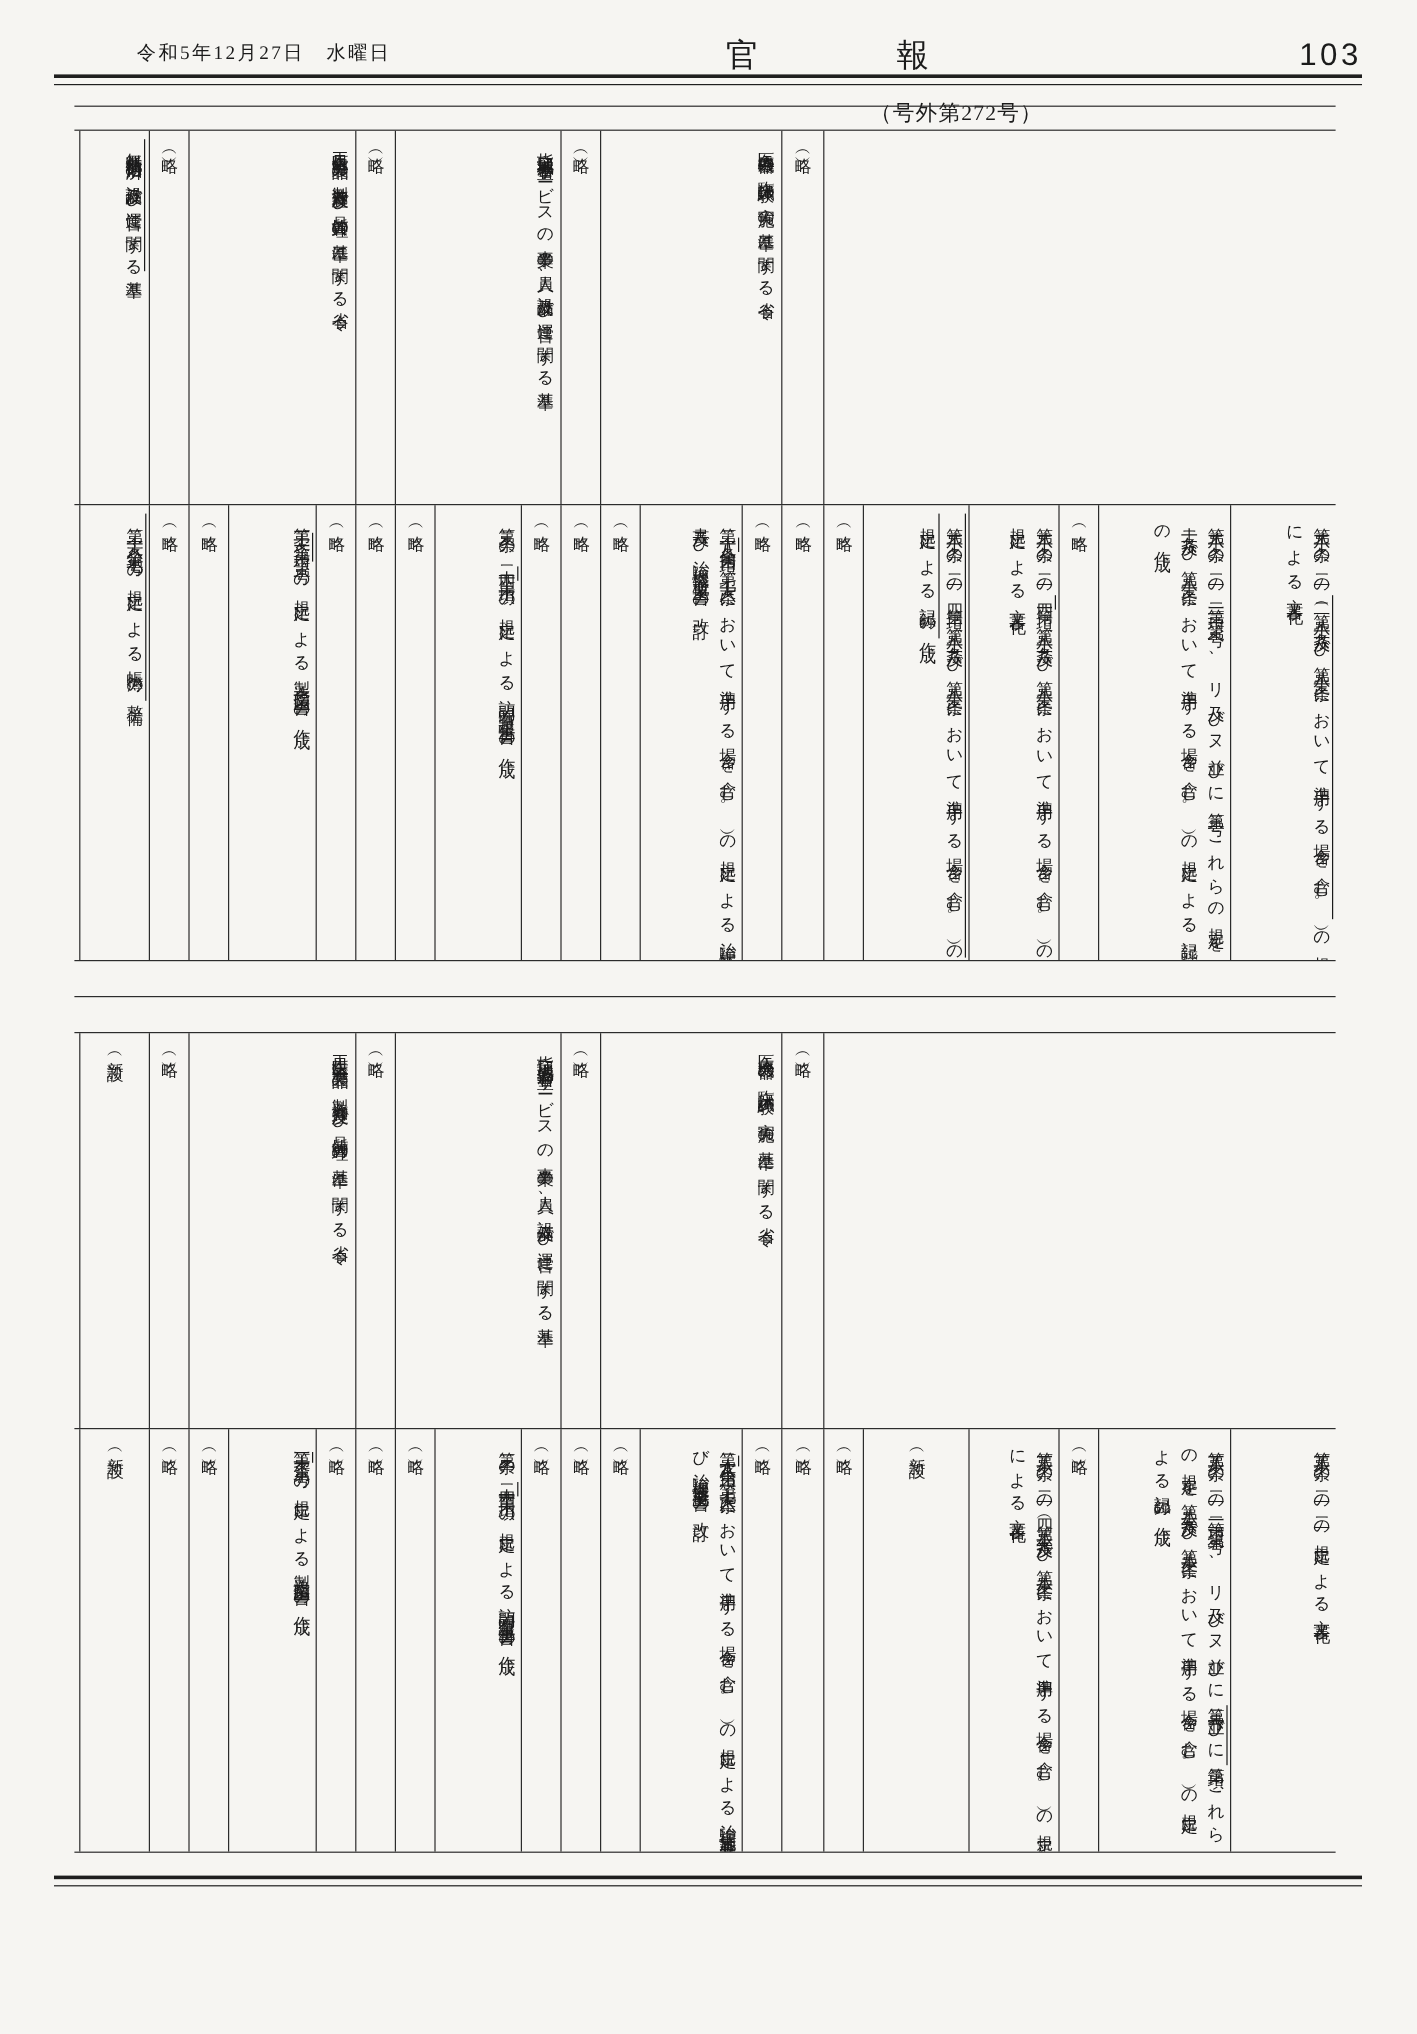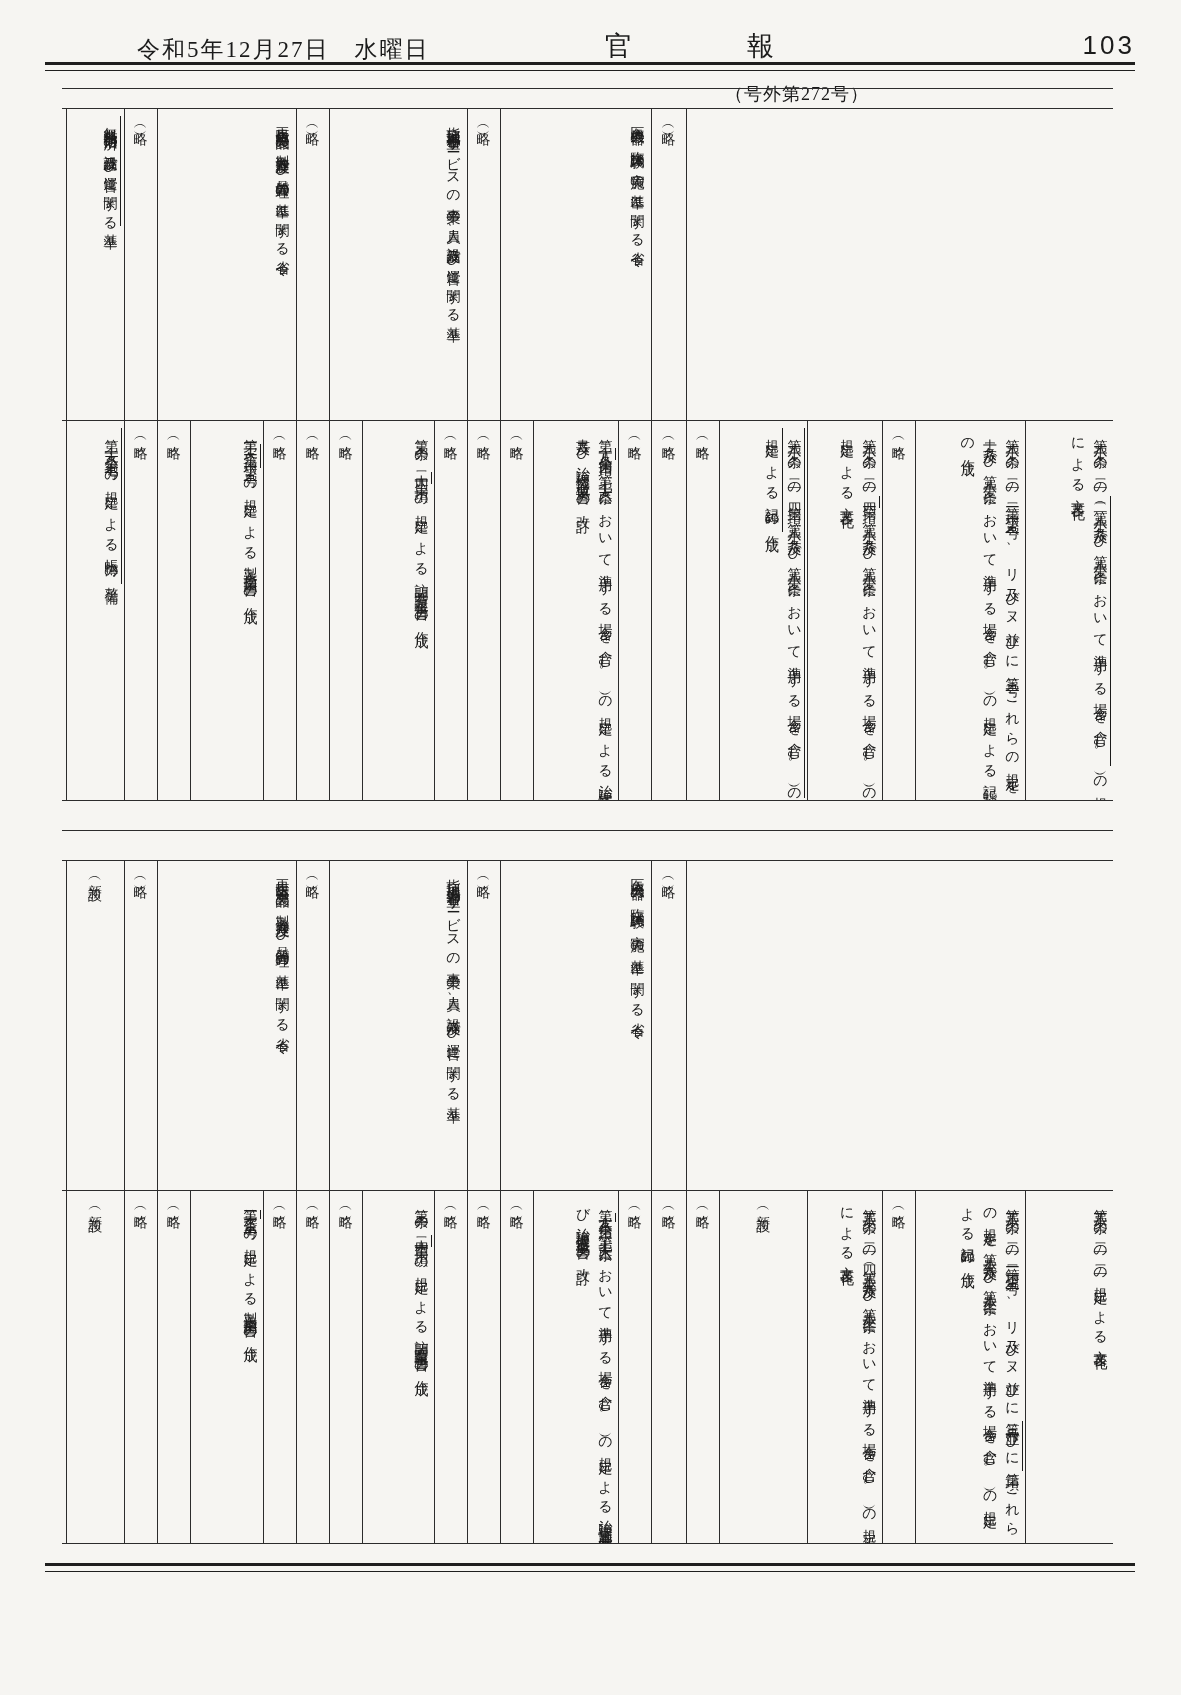--- a/index.html
+++ b/index.html
@@ -4,21 +4,21 @@
 <style>
   html,body{margin:0;padding:0;}
   body{
     width:1181px;height:1695px;position:relative;
     background:#f6f5f2;color:#1b1b1b;
     font-family:"Liberation Serif","DejaVu Serif",serif;
     overflow:hidden;
   }
   
   .hdr{position:absolute;top:30px;left:45px;width:1090px;height:34px;}
-  .hdr-date{position:absolute;left:92px;top:4px;font-size:23px;letter-spacing:2px;}
+  .hdr-date{position:absolute;left:69px;top:4px;font-size:16px;letter-spacing:2px;}
   .hdr-title{position:absolute;left:445px;top:-2px;width:240px;text-align:left;
     font-size:27px;letter-spacing:115px;text-indent:115px;white-space:nowrap;}
   .hdr-issue{position:absolute;left:680px;top:4px;font-size:18px;letter-spacing:1px;margin-top:48px;}
   .hdr-page{position:absolute;right:0;top:0;font-size:26px;letter-spacing:3px;
     font-family:"Liberation Sans","DejaVu Sans",sans-serif;}
   .rule-double{position:absolute;left:45px;width:1090px;height:5px;
     border-top:3px solid #1f1f1f;border-bottom:1px solid #1f1f1f;}
   .rule-thin{position:absolute;left:62px;width:1051px;border-top:1px solid #2c2c2c;}
   
   .jtable{position:absolute;left:62px;width:1051px;border-bottom:1px solid #2c2c2c;}

